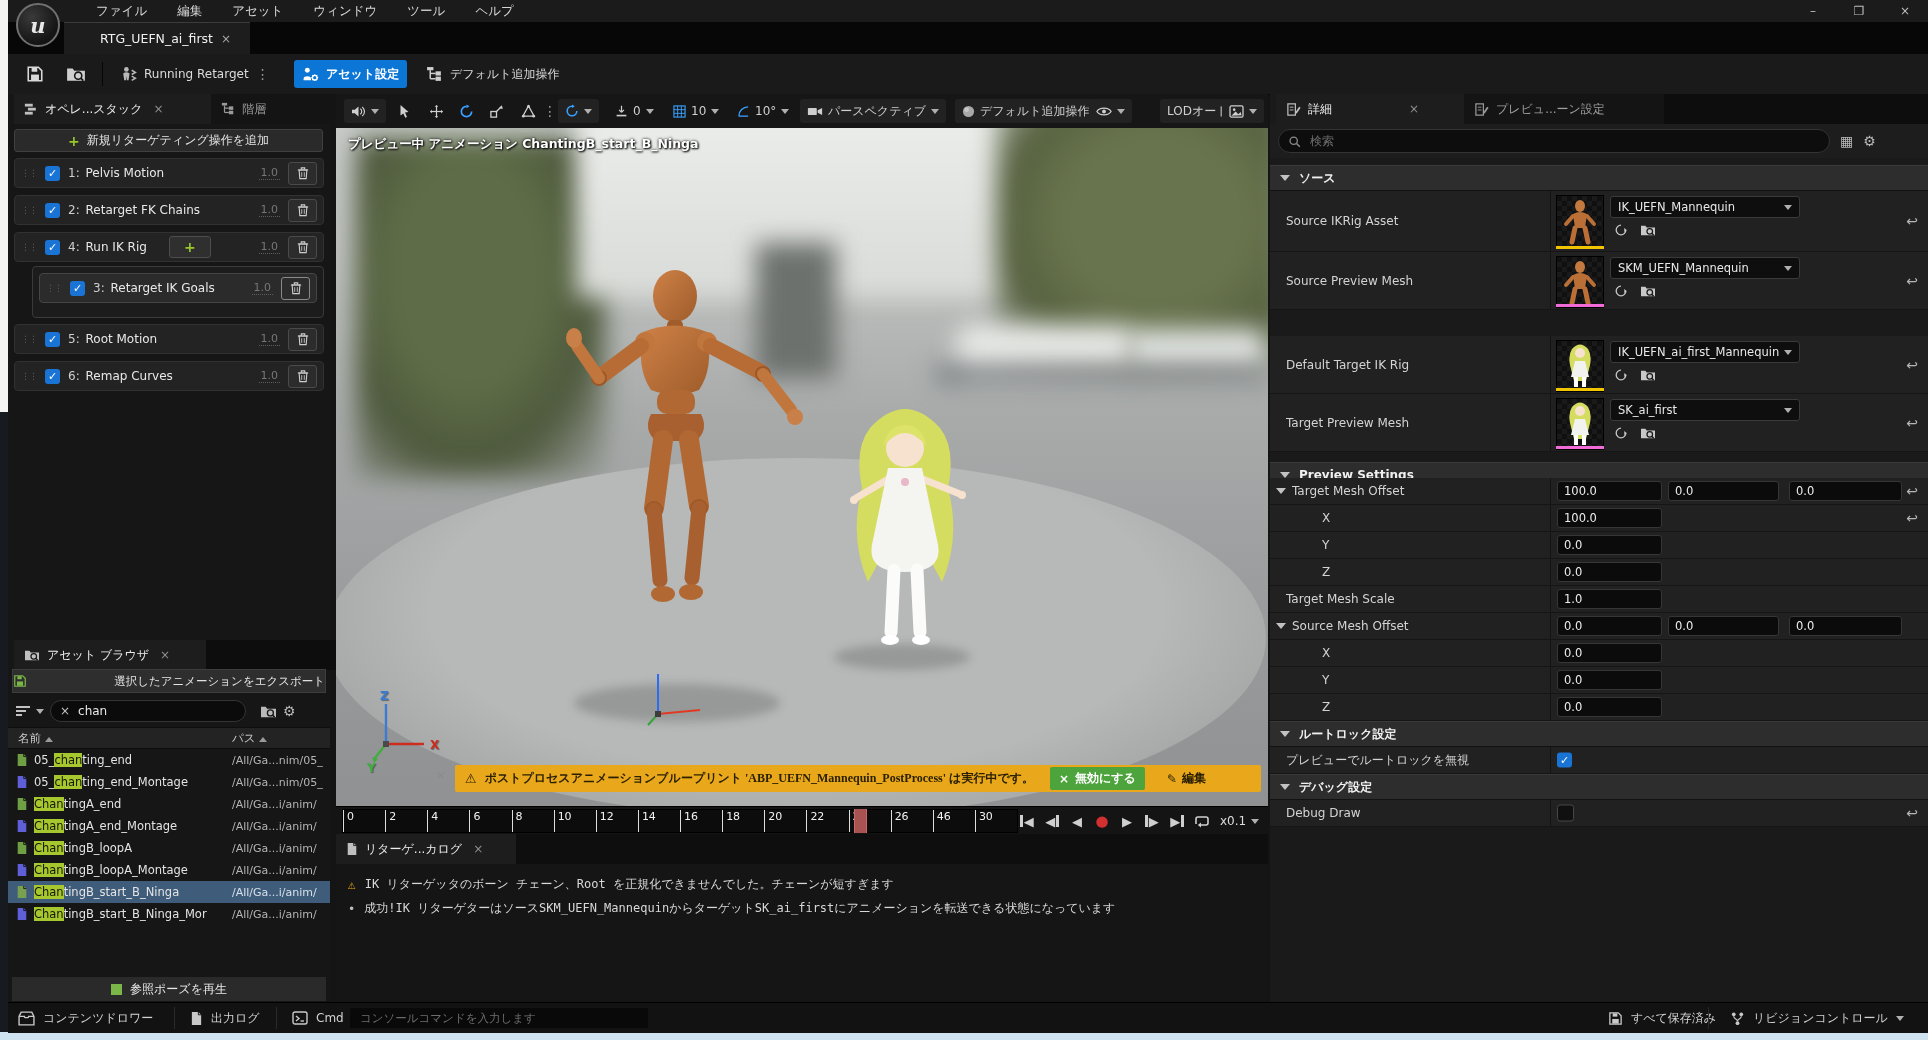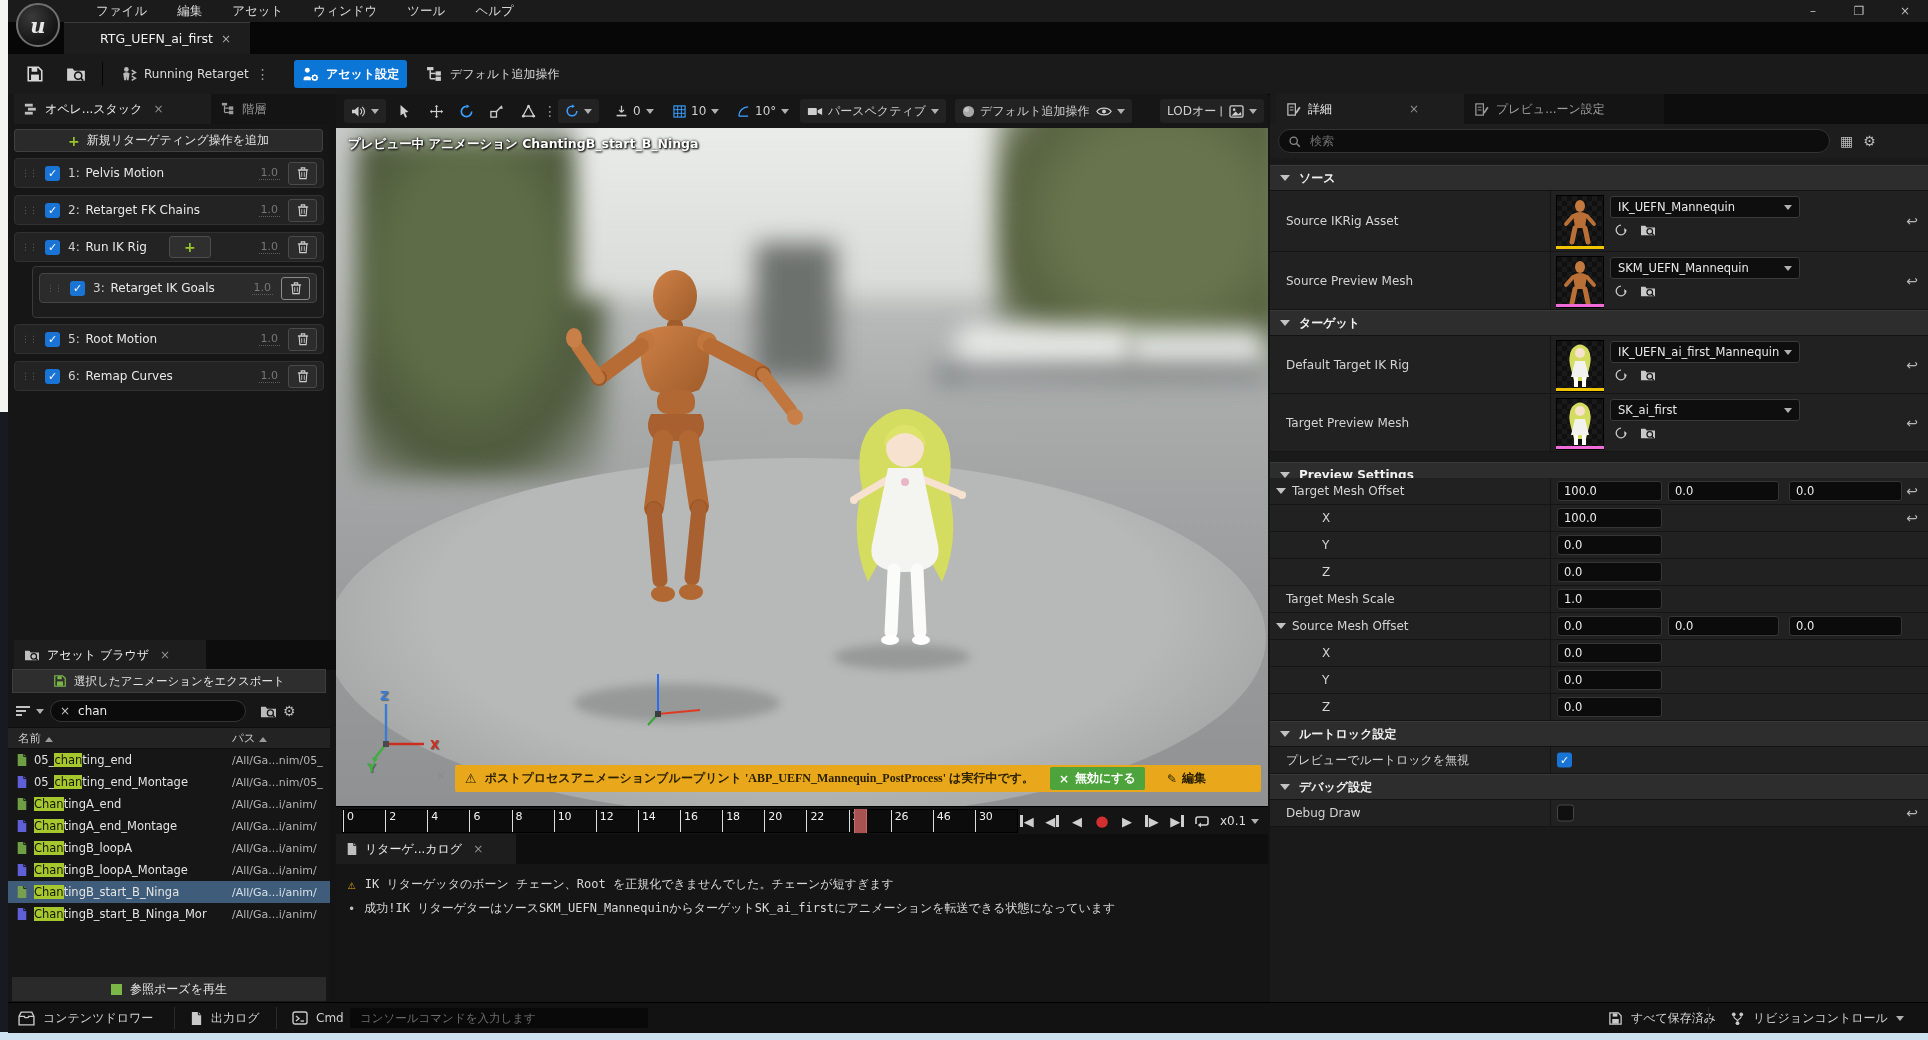--- a/index.html
+++ b/index.html
@@ -48,21 +48,21 @@
   .oprow{position:absolute;left:6px;width:310px;height:30px;background:#232323;border:1px solid #313131;border-radius:4px;display:flex;align-items:center;gap:8px;padding:0 6px;box-sizing:border-box;}
   .oprow .grip{color:#565656;font-size:9px;letter-spacing:-1px;}
   .oprow .lbl{color:#e8e8e8;font-size:12px;white-space:nowrap;}
   .oprow .num{color:#cfcfcf;margin-right:2px;}
   .oprow .wt{margin-left:auto;color:#767676;font-size:11px;border-bottom:1px dotted #5d5d5d;padding:0 2px;}
   .oprow .del{width:27px;height:21px;background:#2c2c2c;border:1px solid #4a4a4a;border-radius:3px;display:flex;align-items:center;justify-content:center;color:#cdcdcd;}
   .oprow .addplus{width:40px;height:20px;background:#2f2f2f;border:1px solid #4d4d4d;border-radius:3px;display:flex;align-items:center;justify-content:center;margin-left:14px;}
   #opnest{position:absolute;left:24px;top:172px;width:292px;height:52px;background:#1c1c1c;border:1px solid #3a3a3a;border-radius:4px;box-sizing:border-box;padding:6px;}
   #opnest .oprow{position:relative;left:0;top:0;width:100%;background:#2b2b2b;border-color:#454545;}
   
-  #ab-export{left:4px;top:575px;width:314px;height:24px;background:#2e2e2e;border:1px solid #3d3d3d;display:flex;align-items:center;justify-content:center;gap:7px;color:#e6e6e6;font-size:11.5px;box-sizing:border-box;}
+  #ab-export{left:4px;top:575px;width:314px;height:24px;background:#2e2e2e;border:1px solid #3d3d3d;display:flex;align-items:center;justify-content:space-between;gap:7px;color:#e6e6e6;font-size:11.5px;box-sizing:border-box;}
   #ab-filter{left:0;top:603px;width:322px;height:28px;display:flex;align-items:center;gap:6px;padding:0 8px;box-sizing:border-box;}
   .funnel{display:flex;flex-direction:column;gap:2px;}
   .funnel i{display:block;height:2px;background:#c2c2c2;}
   #ab-search{width:196px;height:22px;background:#0b0b0b;border:1px solid #343434;border-radius:11px;display:flex;align-items:center;gap:6px;padding:0 9px;box-sizing:border-box;}
   #ab-search input{background:transparent;border:none;outline:none;color:#e8e8e8;font-size:12px;width:130px;font-family:inherit;}
   #ab-head{left:0;top:633px;width:322px;height:22px;background:#232323;border-top:1px solid #0e0e0e;border-bottom:1px solid #0e0e0e;box-sizing:border-box;color:#cccccc;font-size:11.5px;}
   .abrow{position:absolute;left:0;width:322px;height:22px;display:flex;align-items:center;font-size:11.5px;color:#e4e4e4;}
   .abrow .fic{margin-left:8px;margin-right:6px;}
   .abrow .path{position:absolute;left:224px;color:#b5b5b5;font-size:11px;white-space:nowrap;}
   .abrow .hl{background:#a6c82e;color:#151500;}
@@ -893,24 +893,20 @@
           <svg class="ic" width="14" height="14">
               <use href="#i-circarrow"></use>
             </svg>
           <svg class="ic" width="16" height="14">
               <use href="#i-browse"></use>
             </svg>
         </span>
         <span class="rst reset">↩</span>
       </div>
 
-      <div class="dsec" style="top:216px">
-        <span class="trisec"></span>
-        <span>ターゲット</span>
-      </div>
 
       <div class="drow assetrow" style="top:242px;height:58px">
         <span class="lab">Default Target IK Rig</span>
         <span class="ldiv"></span>
         <span class="thumb">
           <svg width="46" height="50" viewBox="0 0 46 50">
               <path d="M15 8 q8 -9 16 0 q4 6 2 16 l-4 16 h-12 l-4 -16 q-2 -10 2 -16 Z" fill="#d5dd60"></path>
               <circle cx="23" cy="12" r="5" fill="#f6e2cf"></circle>
               <path d="M18 20 h10 l4 16 h-18 Z" fill="#f2f2ef"></path>
               <path d="M19 36 v10 M27 36 v10" stroke="#ffffff" stroke-width="4"></path>

